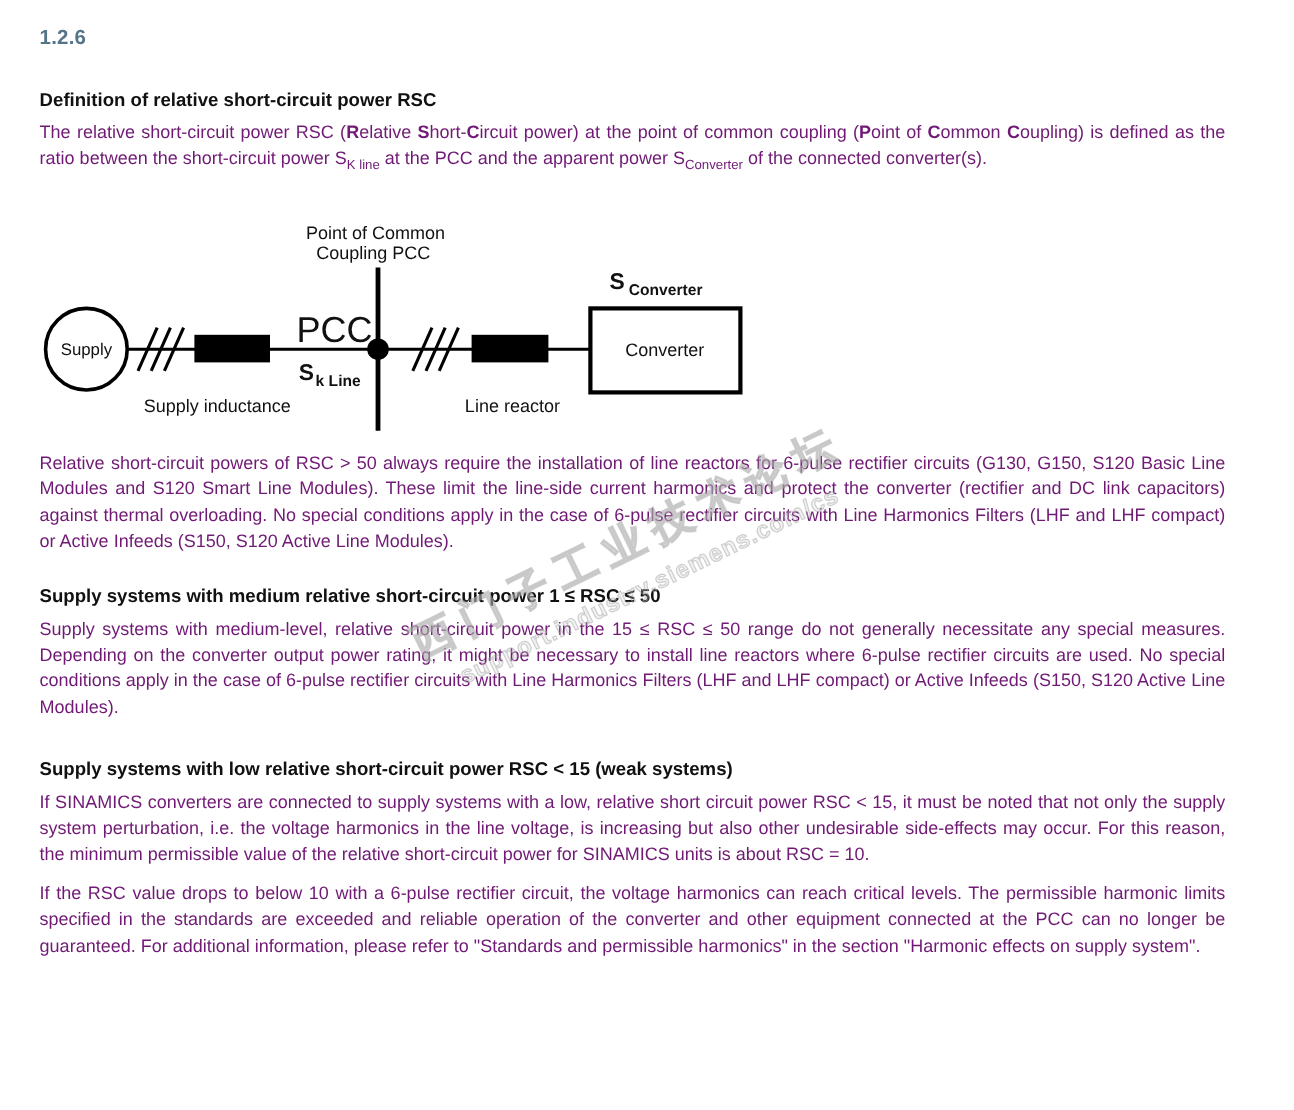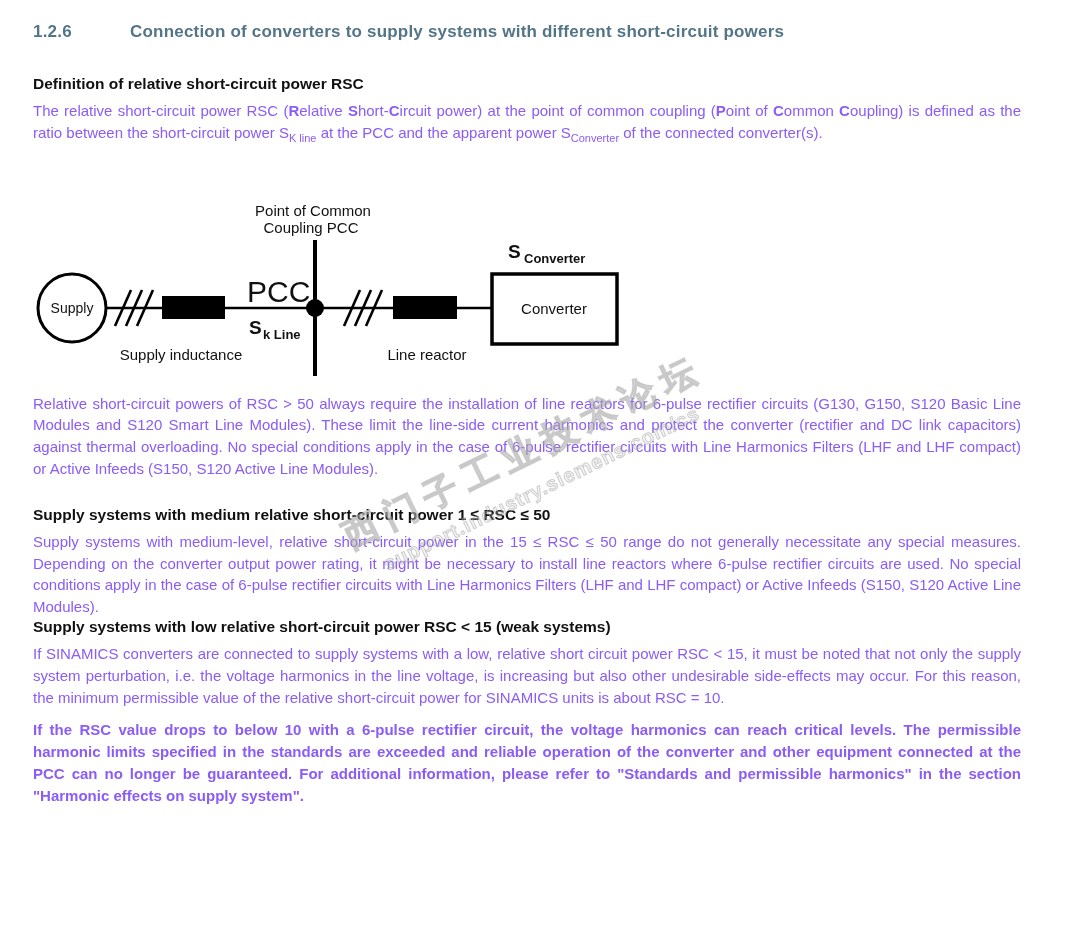--- a/index.html
+++ b/index.html
@@ -31,38 +31,38 @@
     margin: 0;
     line-height: 18px;
   }
   .def-heading { margin-top: 33px; }
 
   p {
     font-size: 15px;
     line-height: 21.8px;
     text-align: justify;
     margin: 7px 0 0 0;
-    color: #8b5cf6;
+    color: #701a75;
   }
   .rt-b { font-weight: bold; }
   .rt-sub { font-size: 11px; vertical-align: -4px; }
 
   .diagram {
     position: relative;
     height: 192px;
-    margin-top: 44px;
+    margin-top: 27px;
     margin-left: -33px;
     width: 896px;
   }
   .diagram svg { position: absolute; left: 0; top: 0; }
 
   .sec-high h2 { margin-top: 9px; }
   .sec-medium h2 { margin-top: 26px; }
-  .sec-low h2 { }
-  .sec-low p + p { margin-top: 11px; font-weight: bold; }
+  .sec-low h2 { margin-top: 32px; }
+  .sec-low p + p { margin-top: 11px; }
 
   .watermark {
     position: absolute;
     left: 530px; top: 465px;
     transform: translate(-50%, -50%) rotate(-26deg);
     text-align: center;
     pointer-events: none;
     z-index: 5;
     white-space: nowrap;
   }
@@ -82,21 +82,20 @@
     -webkit-text-stroke: 1px rgba(165,165,165,0.5);
   }
 </style>
 </head>
 <body>
 
 <div class="page">
 
   <h1 class="doc-h1">
     <span class="sec-num">1.2.6</span>
-    <span class="sec-title">Connection of converters to supply systems with different short-circuit powers</span>
   </h1>
 
   <h2 class="def-heading">Definition of relative short-circuit power RSC</h2>
   <p class="def-para"><span>The relative short-circuit power RSC (</span><span class="rt-b">R</span><span>elative </span><span class="rt-b">S</span><span>hort-</span><span class="rt-b">C</span><span>ircuit power) at the point of common coupling (</span><span class="rt-b">P</span><span>oint of </span><span class="rt-b">C</span><span>ommon </span><span class="rt-b">C</span><span>oupling) is defined as the ratio between the short-circuit power S</span><span class="rt-sub">K line</span><span> at the PCC and the apparent power S</span><span class="rt-sub">Converter</span><span> of the connected converter(s).</span></p>
 
   <div class="diagram">
     <svg width="1078" height="192" viewBox="0 0 1078 192">
 
       <text x="313" y="22" font-size="15" text-anchor="middle" fill="#111">Point of Common</text>
       <text x="311" y="39" font-size="15" text-anchor="middle" fill="#111">Coupling PCC</text>

